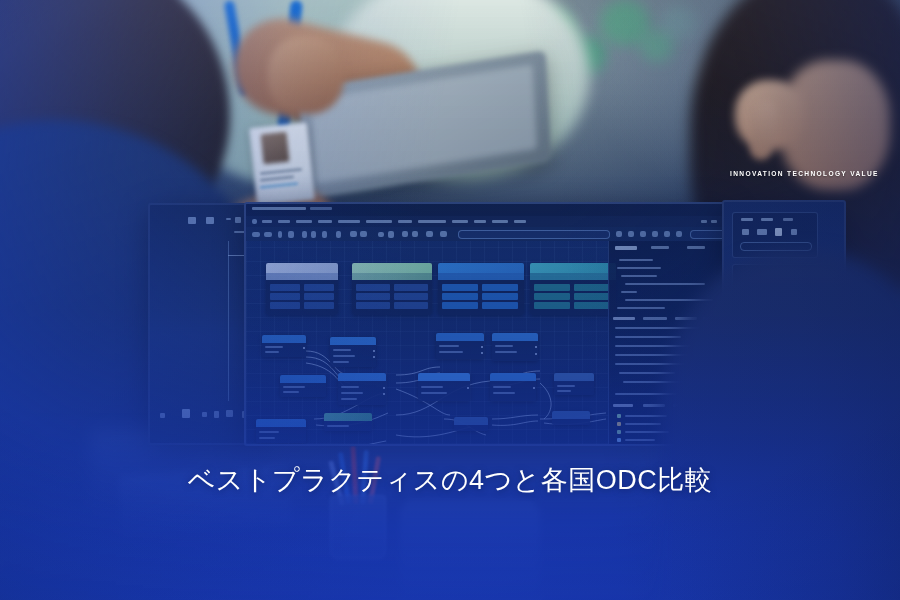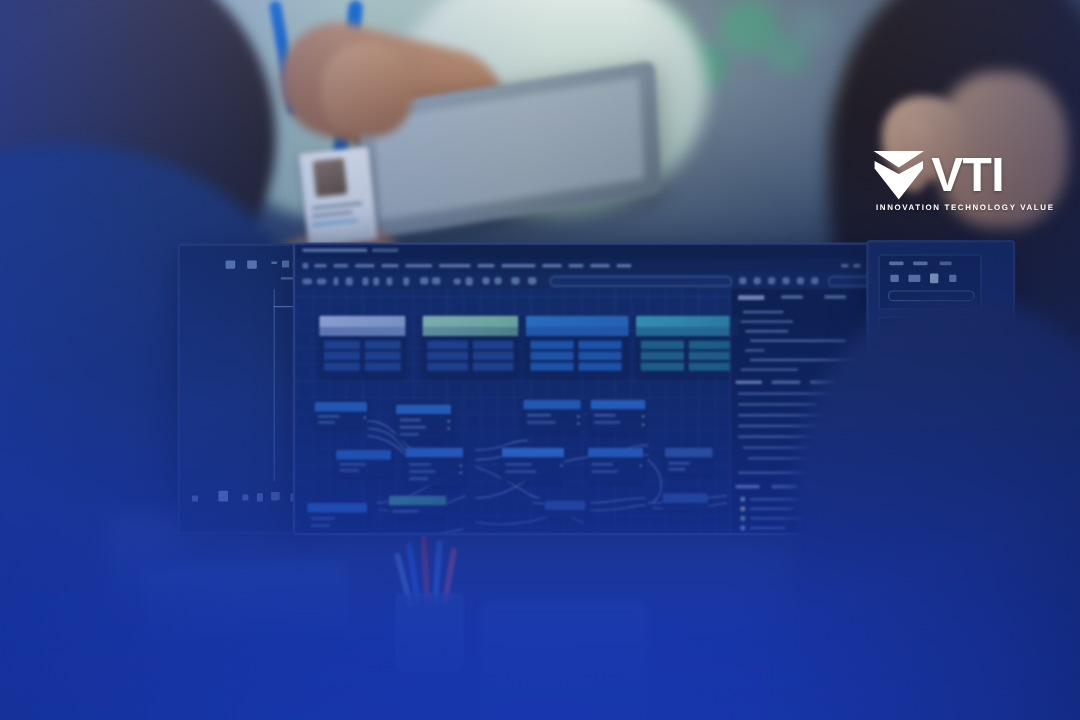--- a/index.html
+++ b/index.html
@@ -640,26 +640,19 @@
 
     <div class="p-right-body"></div>
 
     <div class="grade-blue"></div>
     <div class="grade-left"></div>
     <div class="grade-right"></div>
     <div class="vignette"></div>
   </div>
 
   <div class="logo">
-    <div class="logo-row">
-      <svg class="logo-mark" viewBox="0 0 100 96">
-        <path d="M4 4 H96 L50 34 Z" fill="#ffffff"></path>
-        <path d="M6 22 L50 46 L94 22 L94 36 L50 92 L6 36 Z" fill="#ffffff"></path>
-        <path d="M26 40 L50 54 L74 40 L50 78 Z" fill="rgba(30,50,90,0.0)"></path>
-      </svg>
-      <span class="logo-word">VTI</span>
-    </div>
     <div class="logo-tag">INNOVATION TECHNOLOGY VALUE</div>
   </div>
 
 
+  <div class="subtitle">ベストプラクティスの4つと各国ODC比較</div>
 
 </div>
 
 </body></html>

